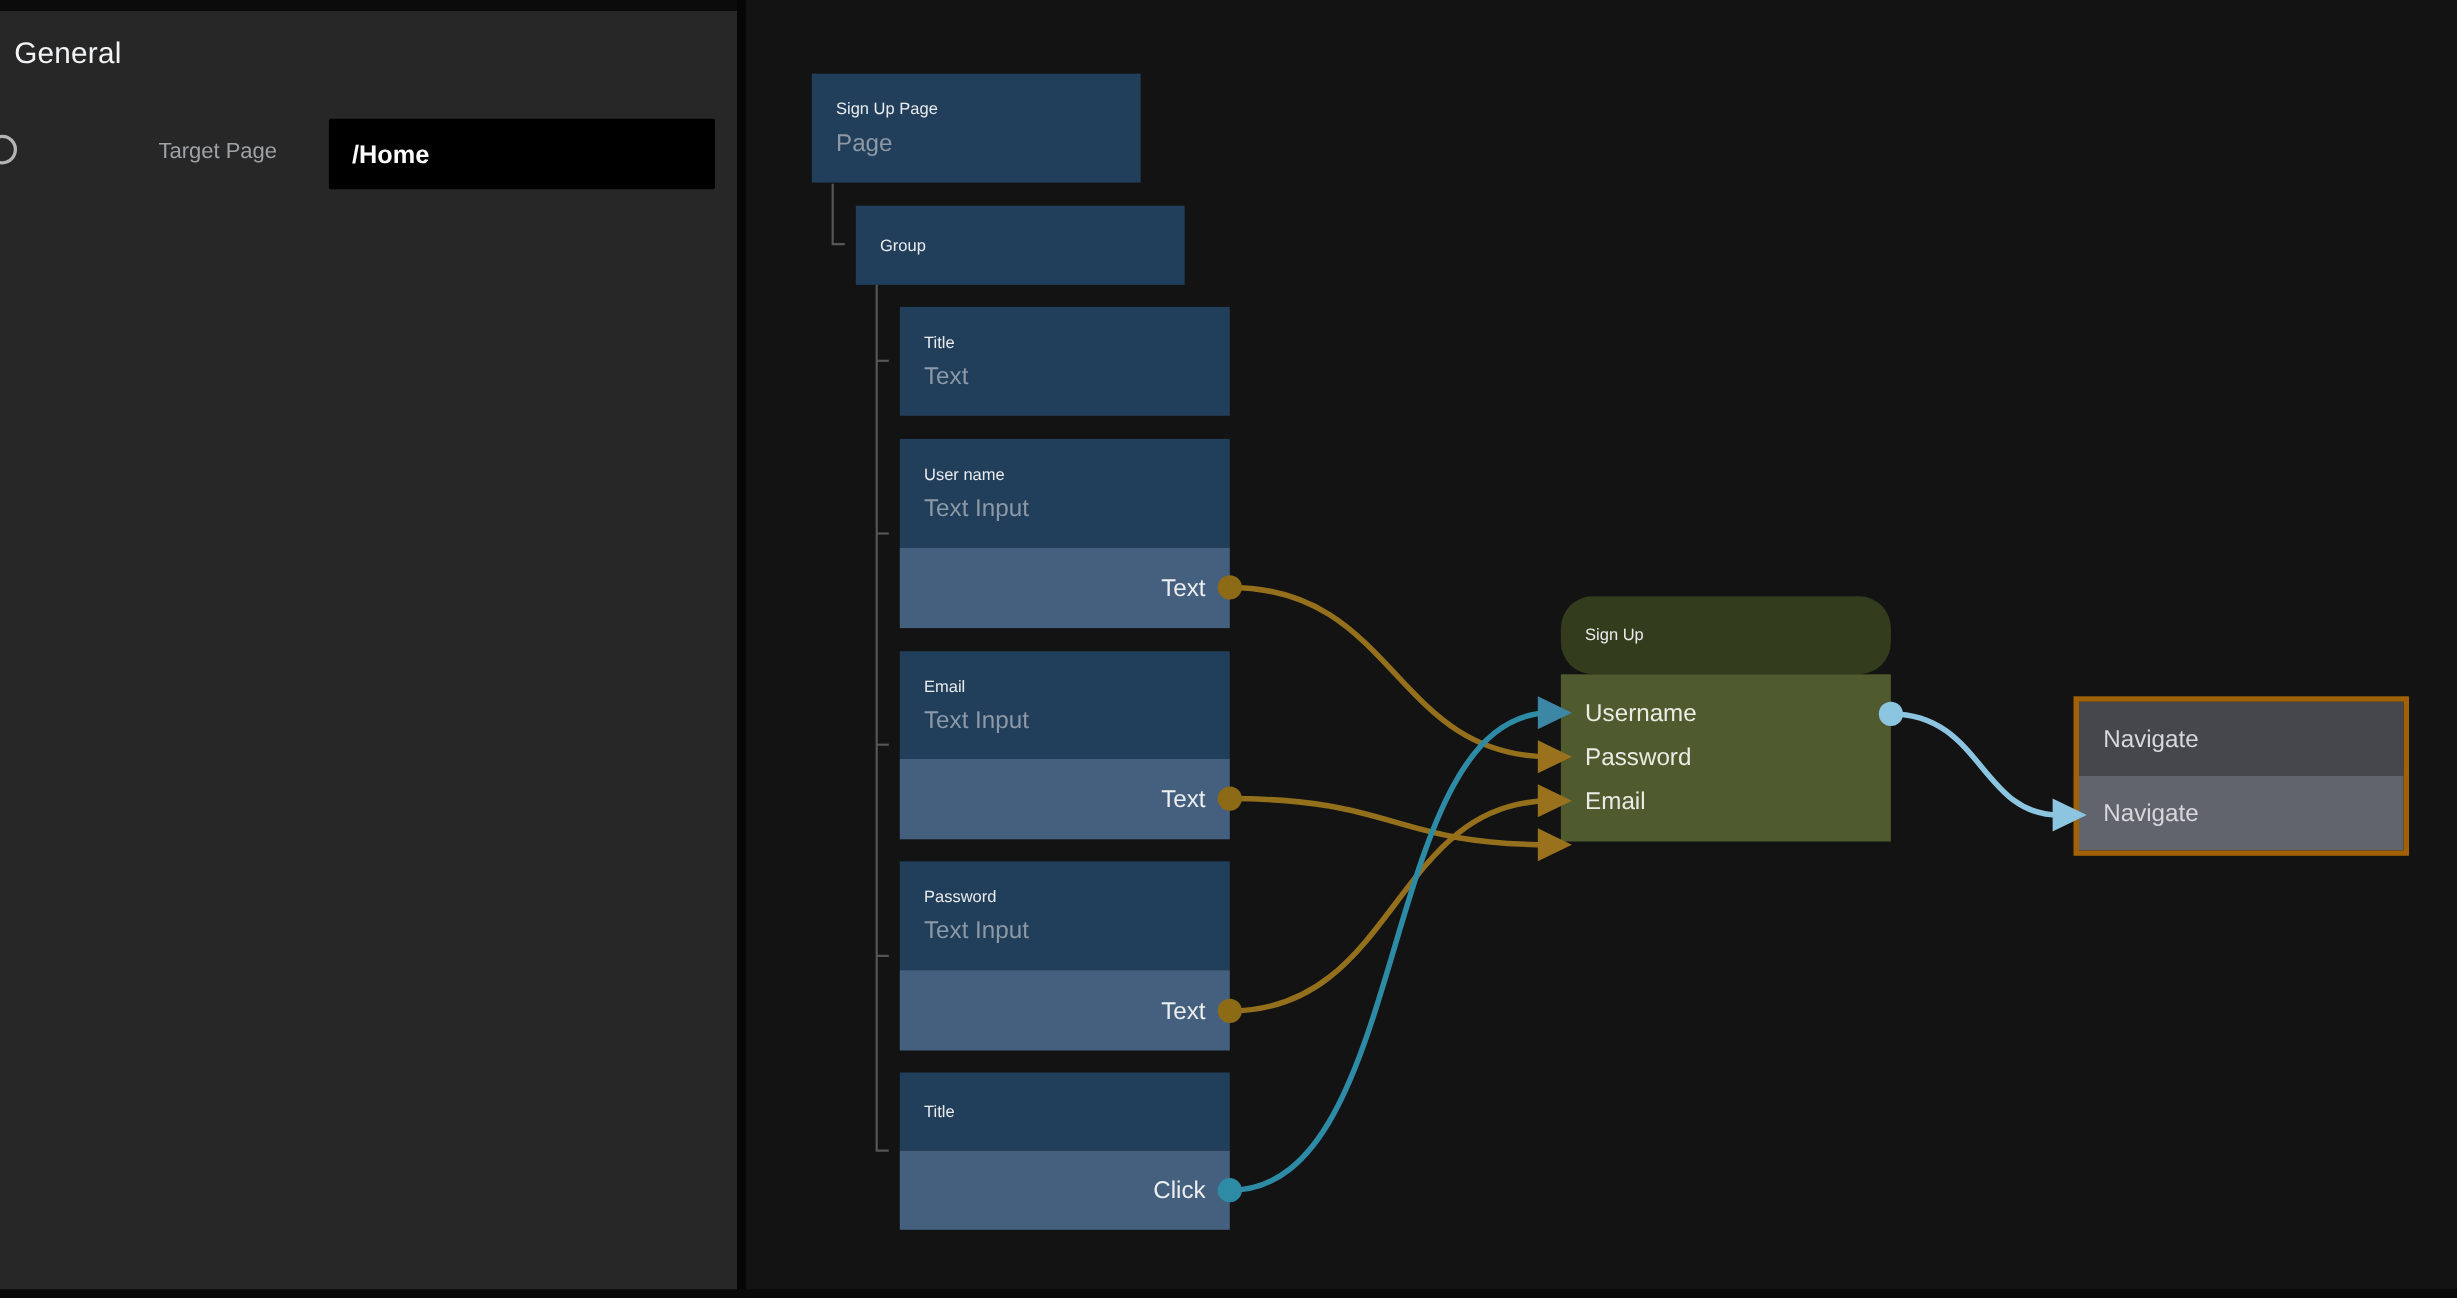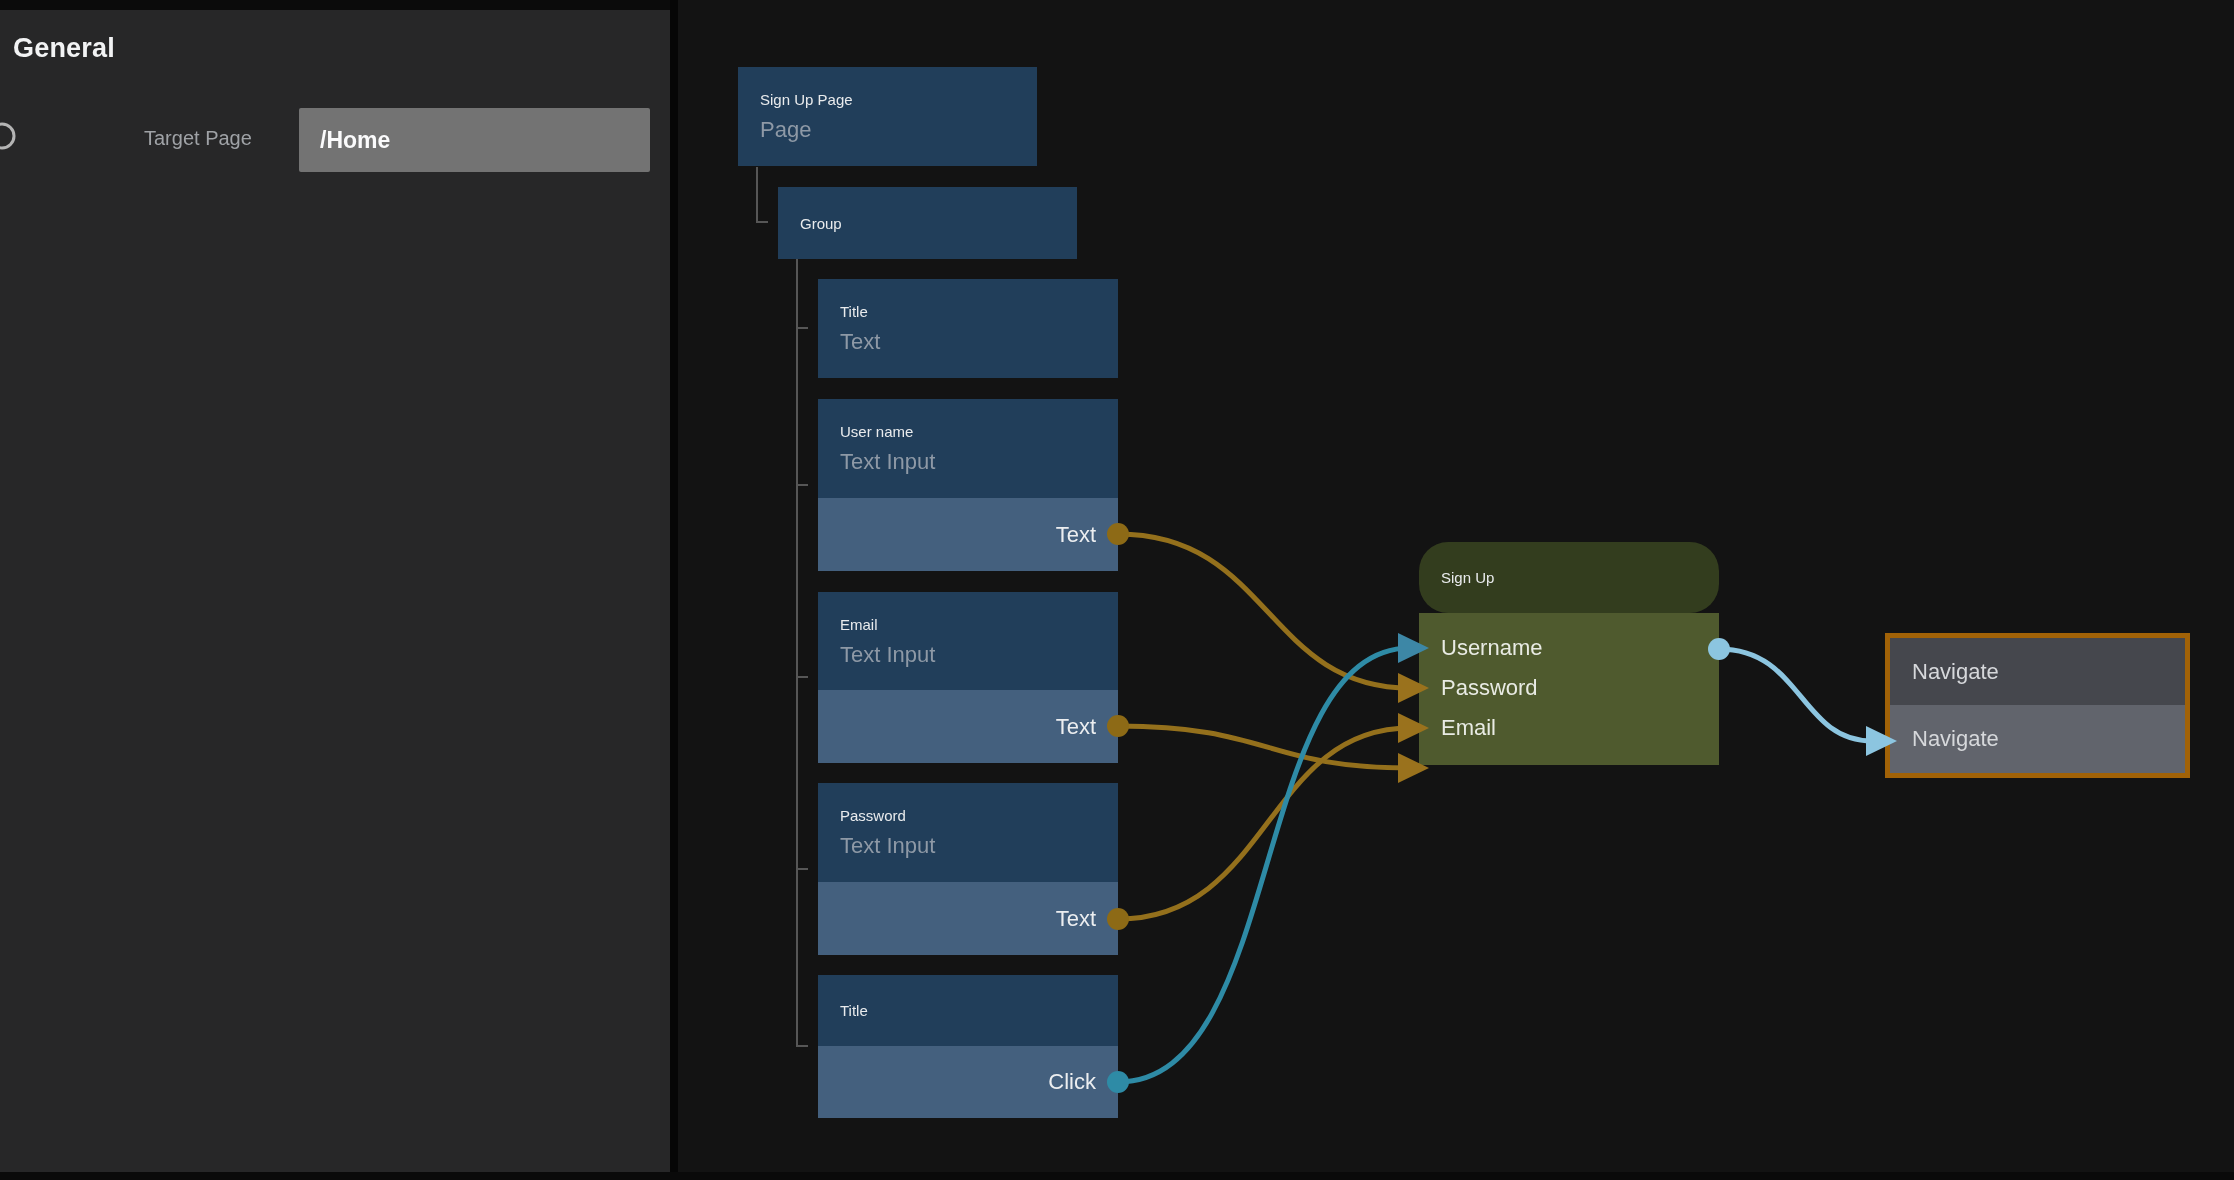--- a/index.html
+++ b/index.html
@@ -6,25 +6,25 @@
   body{
     width:2234px;height:1180px;position:relative;overflow:hidden;
     background:#131313;
     font-family:"Liberation Sans",sans-serif;
     -webkit-font-smoothing:antialiased;
   }
   
   .panel{position:absolute;left:0;top:0;width:670px;height:1180px;background:#272728;}
   .panel-topstrip{position:absolute;left:0;top:0;width:670px;height:10px;background:#0b0b0b;}
   .bottom-strip{position:absolute;left:0;bottom:0;width:2234px;height:8px;background:#0a0a0a;z-index:9;}
-  .panel-title{position:absolute;left:13px;top:33px;font-size:27px;font-weight:bold;color:#f2f3f4;letter-spacing:.2px;}
+  .panel-title{position:absolute;left:13px;top:33px;font-size:27px;font-weight:normal;color:#f2f3f4;letter-spacing:.2px;}
   .radio-wrap{position:absolute;left:0px;top:121px;width:22px;height:32px;}
   .field-label{position:absolute;left:144px;top:127px;font-size:20px;color:#9fa2a6;}
   .field-input{
-    position:absolute;left:299px;top:108px;width:330px;height:64px;background:#737373;
+    position:absolute;left:299px;top:108px;width:330px;height:64px;background:#000000;
     border-radius:2px;line-height:64px;padding-left:21px;
     font-size:23px;font-weight:bold;color:#fbfbfc;
   }
   .divider{position:absolute;left:670px;top:0;width:8px;height:1180px;background:#060606;}
 
   
   .node{position:absolute;color:#e9ebed;}
   .head{background:#213e5a;padding:0 22px;box-sizing:border-box;}
   .head.single{display:flex;align-items:center;}
   .head.double{padding-top:17px;}

